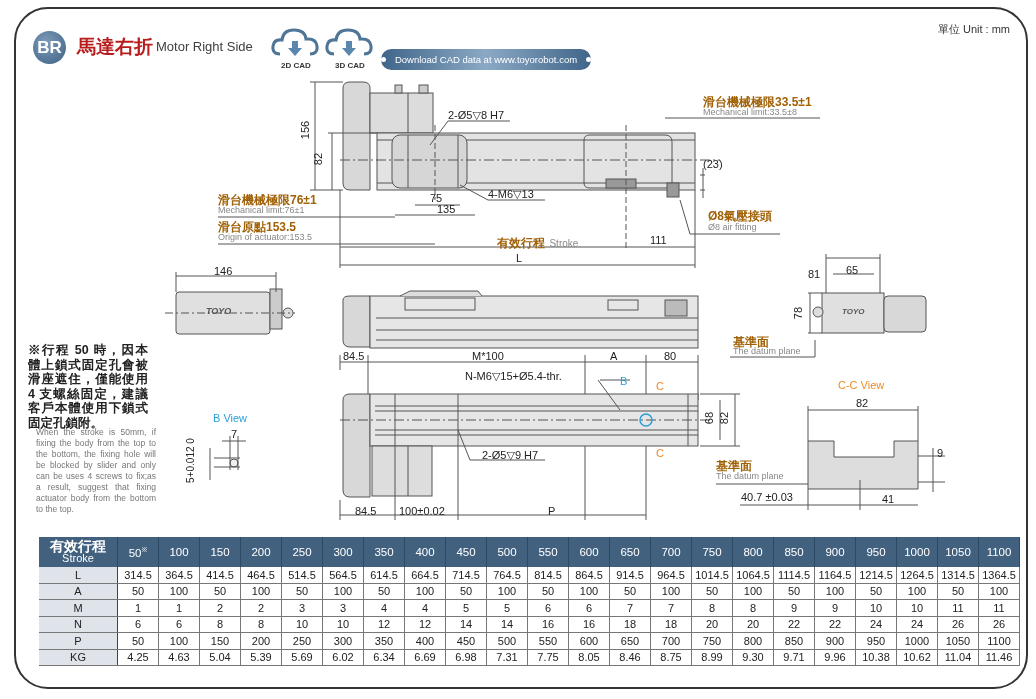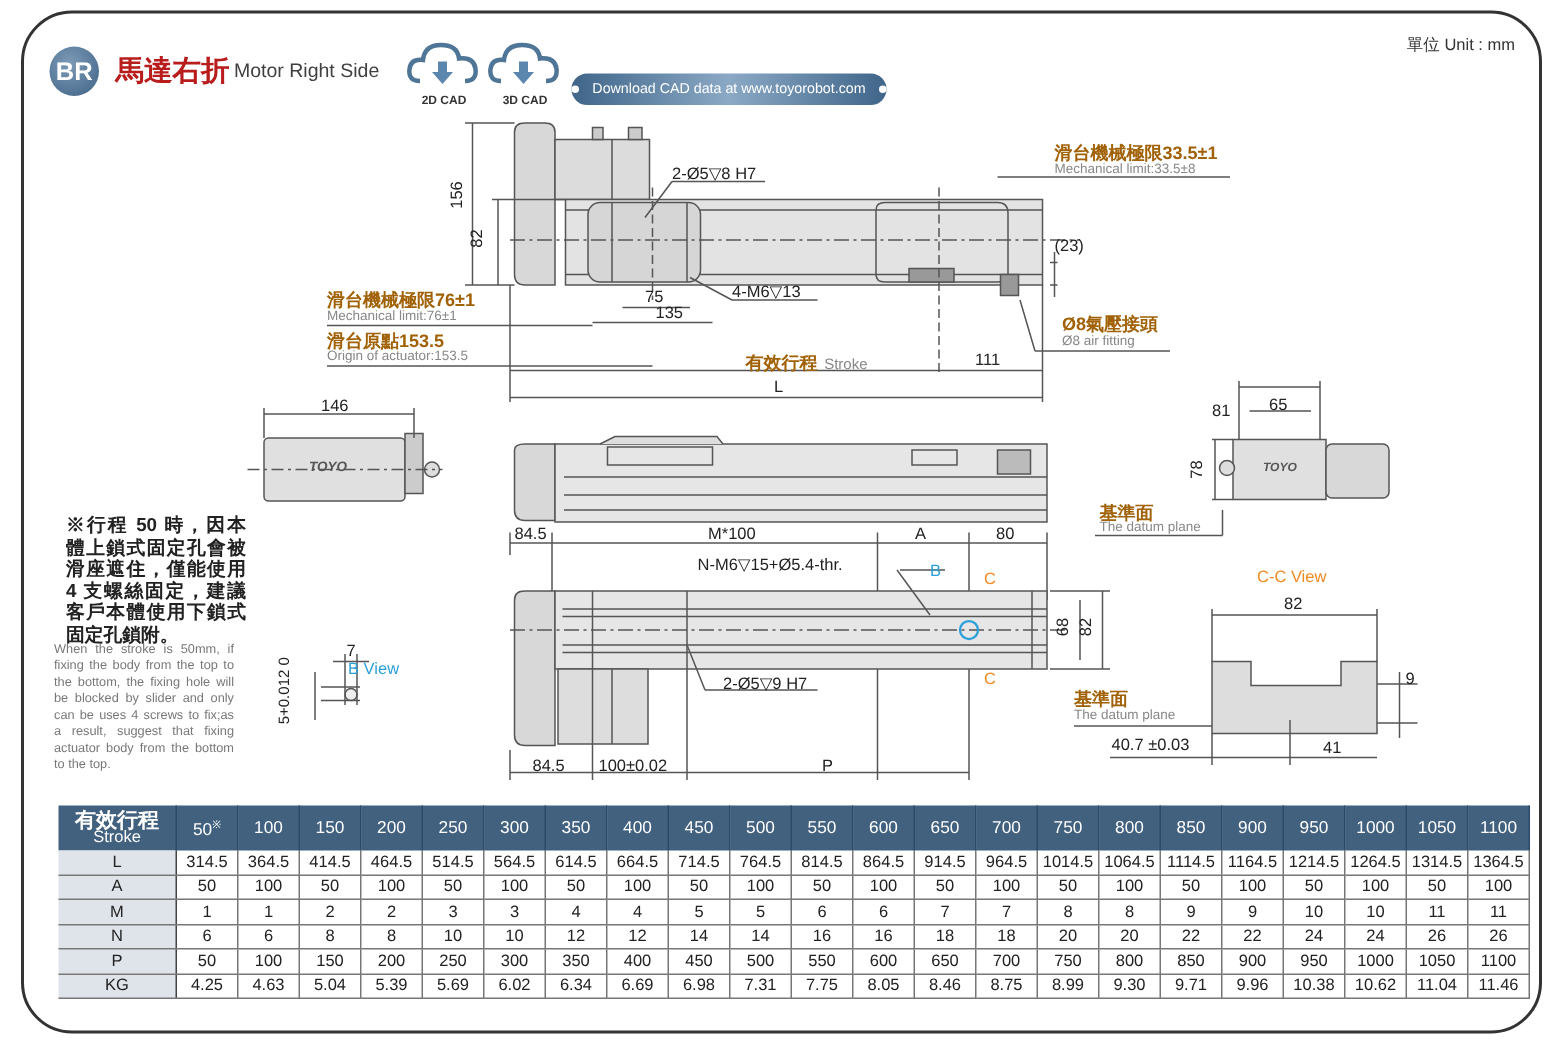--- a/index.html
+++ b/index.html
@@ -11,21 +11,21 @@
   .title-en { left:156px; top:39px; font-size:13px; color:#404040; }
   .cad-label { font-size:8px; font-weight:bold; color:#333; }
   .dl-pill { left:381px; top:49px; width:210px; height:21px; border-radius:11px; background:linear-gradient(90deg,#3f6589,#8ba9c5 50%,#3f6589); color:#fff; font-size:9.5px; display:flex; align-items:center; justify-content:space-between; gap:4px; }
   .dl-pill .dot { width:5px; height:5px; border-radius:50%; background:#fff; display:inline-block; }
   .unit { right:26px; top:22px; font-size:11px; color:#333; }
   .dim { font-size:11px; color:#222; white-space:nowrap; }
   .dim-zh { font-size:12px; font-weight:bold; color:#a16207; white-space:nowrap; }
   .dim-en { font-size:9px; color:#888; white-space:nowrap; }
   .blue { color:#2a9fd8; }
   .orange { color:#f08a24; }
-  .note-zh { left:44px; top:343px; width:120px; font-size:12.5px; font-weight:bold; line-height:14.5px; color:#222; text-align:justify; }
+  .note-zh { left:28px; top:343px; width:120px; font-size:12.5px; font-weight:bold; line-height:14.5px; color:#222; text-align:justify; }
   .note-en { left:36px; top:427px; width:120px; font-size:8.5px; line-height:11px; color:#777; text-align:justify; }
   svg.draw { position:absolute; left:0; top:0; }
   table.spec { position:absolute; left:39px; top:537px; border-collapse:collapse; font-size:11px; }
   table.spec th { background:#41617f; color:#fff; font-weight:normal; font-size:11.5px; height:30px; border-right:1px solid #2c4a66; padding:0; }
   table.spec th.head { width:78px; line-height:12px; }
   table.spec th.head .zh { font-size:14px; font-weight:bold; display:block; }
   table.spec th.head .en { font-size:11px; display:block; }
   table.spec td { height:15.5px; text-align:center; border-right:1px solid #777; border-bottom:1px solid #777; padding:0; width:40px; }
   table.spec td.rowlabel { background:#dfe3ea; width:78px; border-right:1px solid #444; }
   table.spec sup { font-size:7px; }
@@ -244,21 +244,21 @@
 <div class="abs dim-en" style="left:733px;top:346px;">The datum plane</div>
 
 <div class="abs dim orange" style="left:838px;top:379px;">C-C View</div>
 <div class="abs dim" style="left:856px;top:397px;">82</div>
 <div class="abs dim" style="left:937px;top:447px;">9</div>
 <div class="abs dim-zh" style="left:716px;top:458px;">基準面</div>
 <div class="abs dim-en" style="left:716px;top:471px;">The datum plane</div>
 <div class="abs dim" style="left:741px;top:491px;">40.7 ±0.03</div>
 <div class="abs dim" style="left:882px;top:493px;">41</div>
 
-<div class="abs dim blue" style="left:213px;top:440px;margin-left:19px;">B View</div>
+<div class="abs dim blue" style="left:213px;top:412px;">B View</div>
 <div class="abs dim" style="left:231px;top:428px;">7</div>
 <div class="abs dim" style="left:168px;top:455px;transform:rotate(-90deg);font-size:10px;">5+0.012 0</div>
 
 <div class="abs note-zh">※行程 50 時，因本體上鎖式固定孔會被滑座遮住，僅能使用 4 支螺絲固定，建議客戶本體使用下鎖式固定孔鎖附。</div>
 <div class="abs note-en">When the stroke is 50mm, if fixing the body from the top to the bottom, the fixing hole will be blocked by slider and only can be uses 4 screws to fix;as a result, suggest that fixing actuator body from the bottom to the top.</div>
 
 <table class="spec">
   <thead>
     <tr>
       <th class="head">

